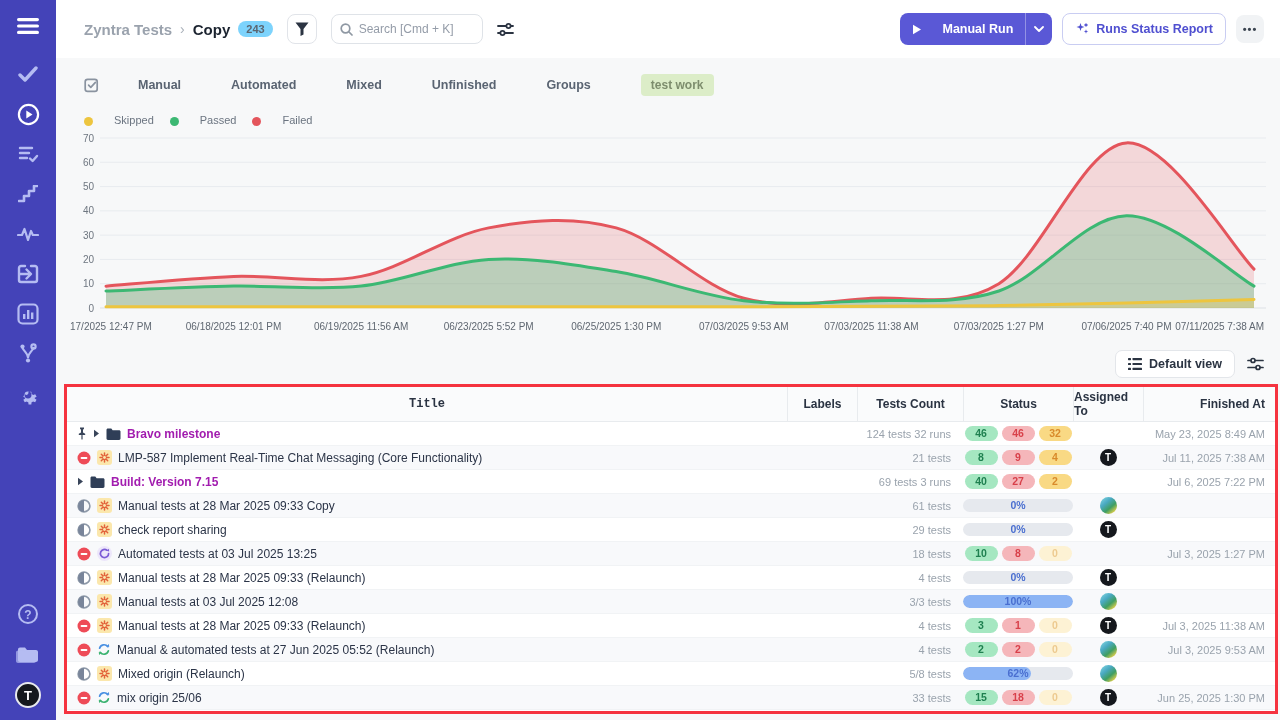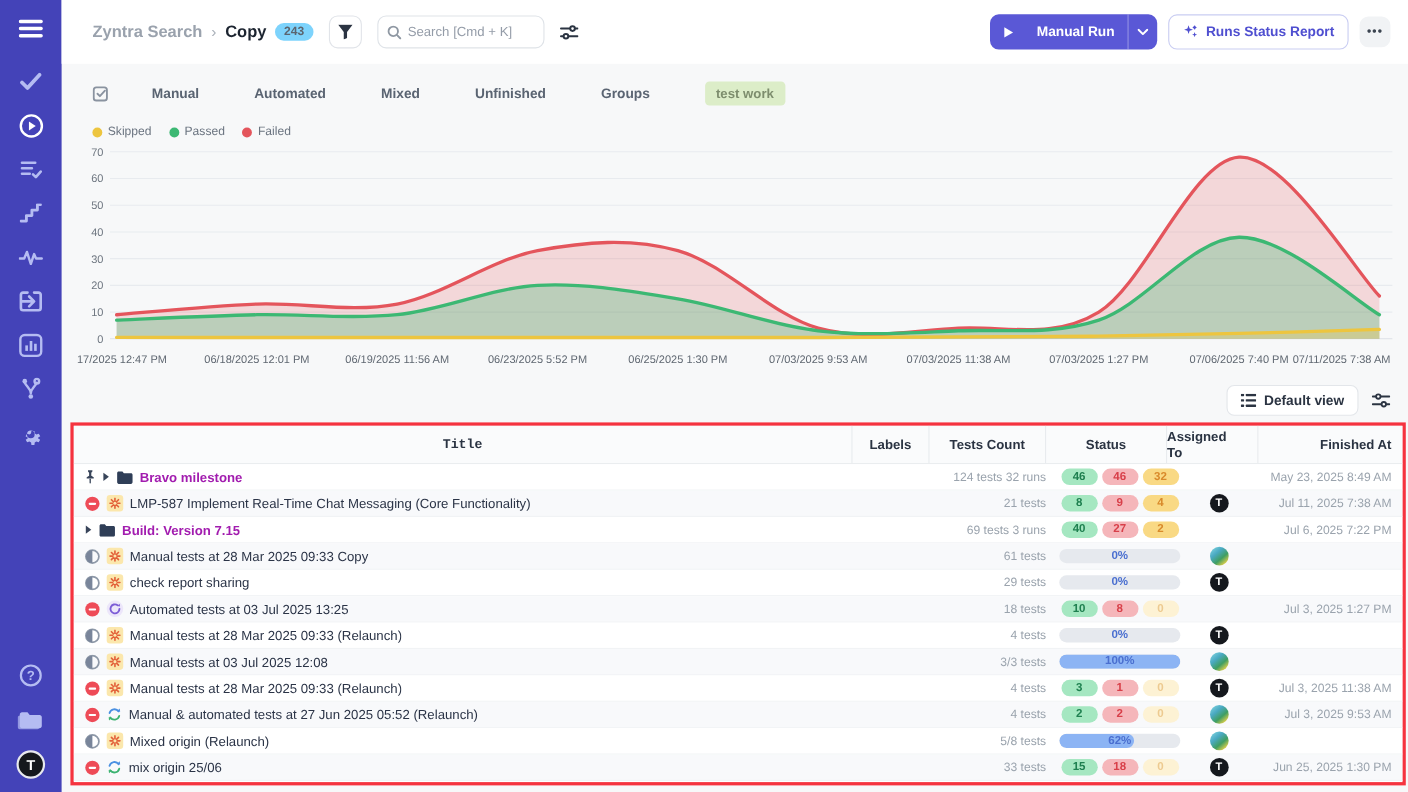--- a/index.html
+++ b/index.html
@@ -38,21 +38,21 @@
   .btn-more { width:28px; height:28px; background:#f1f3f5; border-radius:8px; border:none; display:flex; align-items:center; justify-content:center; color:#3b4450; font-size:11px; font-weight:700; letter-spacing:1px; cursor:pointer; }
 
   
   .tabs-row { display:flex; align-items:center; padding:16px 16px 10px 28px; gap:16px; }
   .tabs-row .select-icon { margin-right:22px; cursor:pointer; display:flex; }
   .tab { font-size:12.5px; font-weight:700; color:#5a6472; margin-right:34px; cursor:pointer; }
   .chip { background:#dcedc8; color:#7d8d6d; font-size:12px; font-weight:600; padding:4px 10px; border-radius:4px; cursor:pointer; }
 
   
   .legend { display:flex; align-items:center; gap:16px; padding:8px 0 2px 28px; }
-  .legend-item { display:flex; align-items:center; gap:5px; font-size:11px; color:#6b7480; }
+  .legend-item { display:flex; align-items:flex-end; gap:21px; font-size:11px; color:#6b7480; }
   .dot { width:9px; height:9px; border-radius:50%; }
   .chart-section { padding:2px 14px 0 12px; }
   .chart-section svg { display:block; }
 
   
   .view-row { display:flex; justify-content:flex-end; align-items:center; gap:12px; padding:6px 16px 6px 0; }
   .btn-view { display:flex; align-items:center; gap:7px; height:28px; padding:0 12px; background:#fff; border:1px solid #e3e6ea; border-radius:7px; font-size:12.5px; font-weight:600; color:#2b3442; cursor:pointer; }
 
   
   .table-wrap { border:3px solid #f5333f; margin:0 2px 6px 8px; background:#fff; flex:1; overflow:hidden; }
@@ -177,21 +177,21 @@
             <path fill="currentColor" opacity=".7" d="M0 7.5c0-1.1.9-2 2-2h5l2 2.5h9c1.1 0 2 .9 2 2v6c0 1.1-.9 2-2 2H2c-1.1 0-2-.9-2-2z"></path>
           </svg>
       </div>
       <div class="sb-avatar">T</div>
     </div>
   </aside>
 
   <div class="main">
 
     <header>
-      <span class="crumb-project">Zyntra Search</span>
+      <span class="crumb-project">Zyntra Tests</span>
       <span class="crumb-sep">›</span>
       <span class="crumb-page">Copy</span>
       <span class="count-badge">243</span>
 
       <button class="icon-btn">
         <span style="display:flex;">
             <svg width="14" height="14" viewBox="0 0 14 14">
               <path fill="#2b3442" d="M0.5 0.5h13L8.5 7v5.5l-3 1.5V7z"></path>
             </svg>
           </span>
@@ -348,21 +348,21 @@
       </span>
     </div>
 
     <div class="table-wrap">
       <div class="thead">
         <div class="th cell col-title">Title</div>
         <div class="th cell col-labels">Labels</div>
         <div class="th cell col-tests" style="justify-content:center;padding-right:0;color:#2a3342;font-size:12px;">Tests Count</div>
         <div class="th cell col-status">Status</div>
         <div class="th cell col-assigned">Assigned To</div>
-        <div class="th cell col-finished" style="justify-content:flex-end;color:#2a3342;font-size:12px;margin-left:13px;">Finished At</div>
+        <div class="th cell col-finished" style="justify-content:flex-end;color:#2a3342;font-size:12px;">Finished At</div>
       </div>
       <div id="tbody">
           <div class="row group">
             <div class="cell col-title">
               <span class="ticon">
                 <svg width="10" height="13" viewBox="0 0 10 13">
                   <path fill="#39455a" d="M3 0.5h4v1.2L6 2.8v2.7l2.2 1.3v1.1H1.8V6.8L4 5.5V2.8L3 1.7z"></path>
                   <rect x="4.4" y="8" width="1.2" height="4.5" rx=".6" fill="#39455a"></rect>
                 </svg>
               </span>

